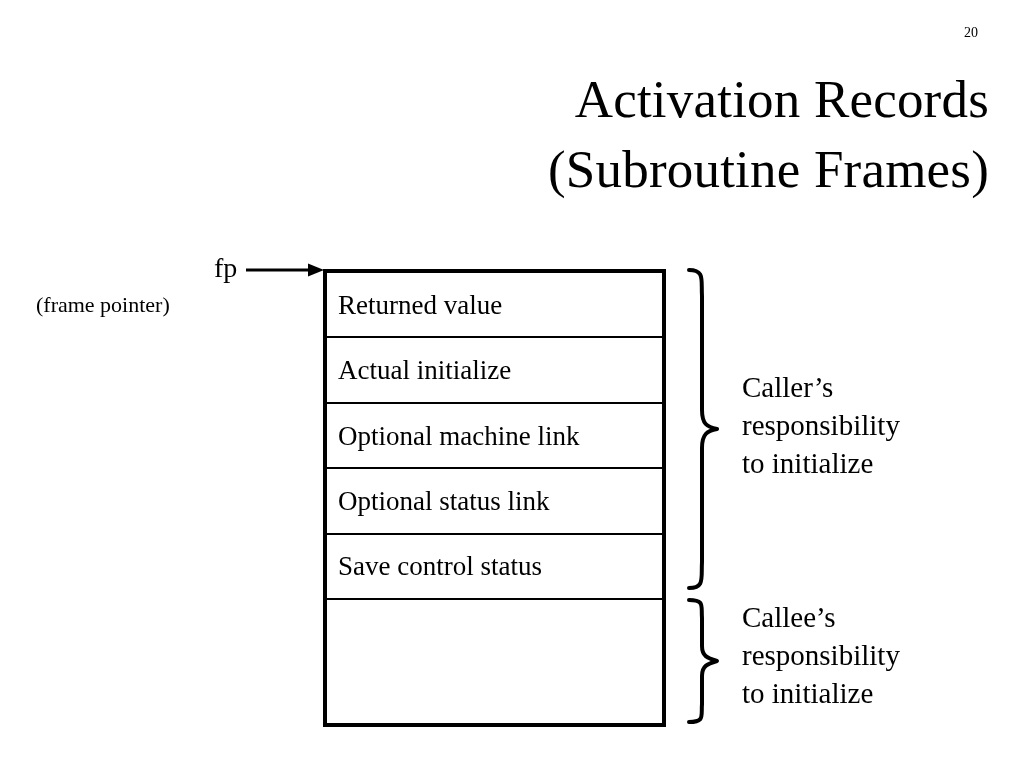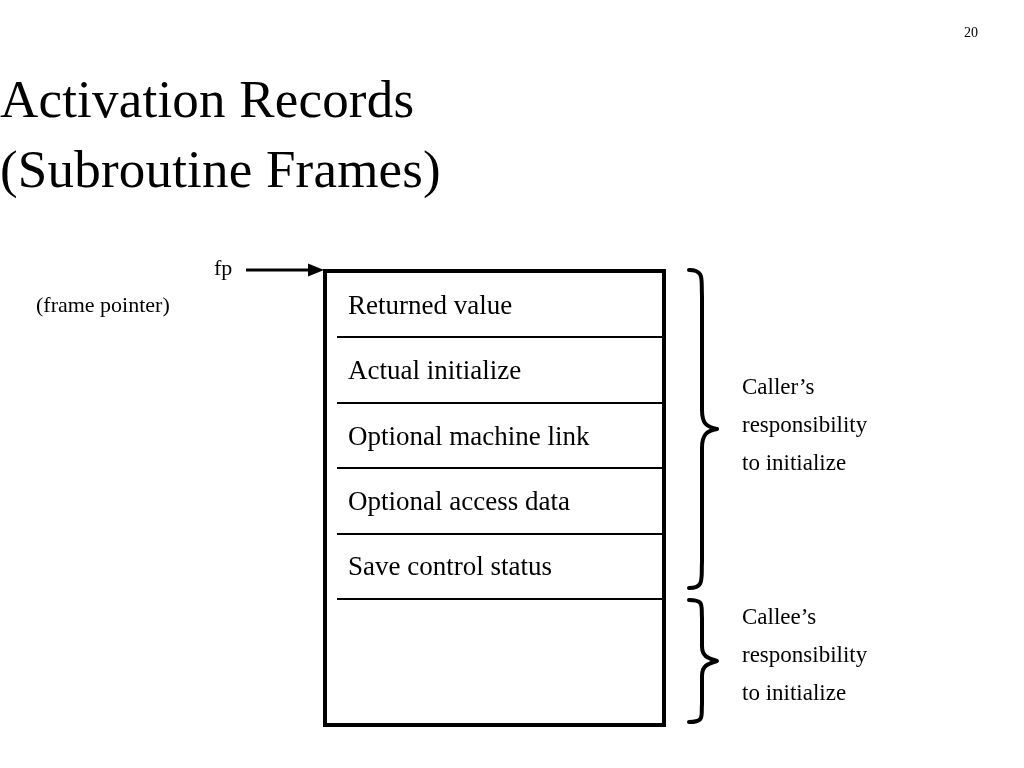--- a/index.html
+++ b/index.html
@@ -25,21 +25,21 @@
     line-height: 1;
     color: #000;
   }
 
   
   .slide-title {
     position: absolute;
     top: 64px;
     left: 0;
     width: 989px;
-    text-align: left;
+    text-align: right;
     font-size: 53px;
     line-height: 70px;
     font-weight: normal;
     letter-spacing: 0.2px;
     color: #000;
   }
   .slide-title .title-line {
     display: block;
     white-space: nowrap;
   }
@@ -49,21 +49,21 @@
     position: absolute;
     left: 214px;
     top: 253px;
     width: 110px;
     height: 40px;
   }
   .fp-label {
     position: absolute;
     left: 0px;
     top: 0px;
-    font-size: 22px;
+    font-size: 28px;
     line-height: 30px;
   }
   .fp-arrow {
     position: absolute;
     left: 32px;
     top: 9px;
     width: 78px;
     height: 16px;
   }
   .frame-pointer-label {
@@ -89,21 +89,20 @@
   .ar-row {
     height: 65.43px;
     box-sizing: border-box;
     border-bottom: 2px solid #000;
     display: flex;
     align-items: center;
     padding-left: 11px;
     font-size: 27px;
     line-height: 30px;
     white-space: nowrap;
-    margin-left: 10px;
   }
   .ar-row.last {
     border-bottom: none;
   }
 
   
   .brace {
     position: absolute;
   }
   .brace-caller {
@@ -113,21 +112,21 @@
     height: 326px;
   }
   .brace-callee {
     left: 683px;
     top: 596px;
     width: 46px;
     height: 130px;
   }
   .annotation {
     position: absolute;
-    font-size: 23px;
+    font-size: 29px;
     line-height: 38px;
     white-space: nowrap;
   }
   .annotation-caller {
     left: 742px;
     top: 368px;
   }
   .annotation-callee {
     left: 742px;
     top: 598px;
@@ -152,21 +151,21 @@
     <line x1="0" y1="8" x2="64" y2="8" stroke="#000" stroke-width="3"></line>
     <polygon points="62,1.5 78,8 62,14.5" fill="#000"></polygon>
   </svg>
 </div>
 <div class="frame-pointer-label">(frame pointer)</div>
 
 <div class="ar-table">
   <div class="ar-row">Returned value</div>
   <div class="ar-row">Actual initialize</div>
   <div class="ar-row">Optional machine link</div>
-  <div class="ar-row">Optional access data</div>
+  <div class="ar-row">Optional status link</div>
   <div class="ar-row">Save control status</div>
 </div>
 
 <svg class="brace brace-caller" viewBox="0 0 46 326" preserveAspectRatio="none">
   <path d="M 6 4 C 22 4 18 14 19 30 L 19 144 C 19 158 24 161 34 163
            C 24 165 19 168 19 182 L 19 296 C 18 312 22 322 6 322" fill="none" stroke="#000" stroke-width="4" stroke-linecap="round" stroke-linejoin="round"></path>
 </svg>
 
 <svg class="brace brace-callee" viewBox="0 0 46 130" preserveAspectRatio="none">
   <path d="M 6 4 C 22 4 18 10 19 22 L 19 50 C 19 60 24 62 34 65

